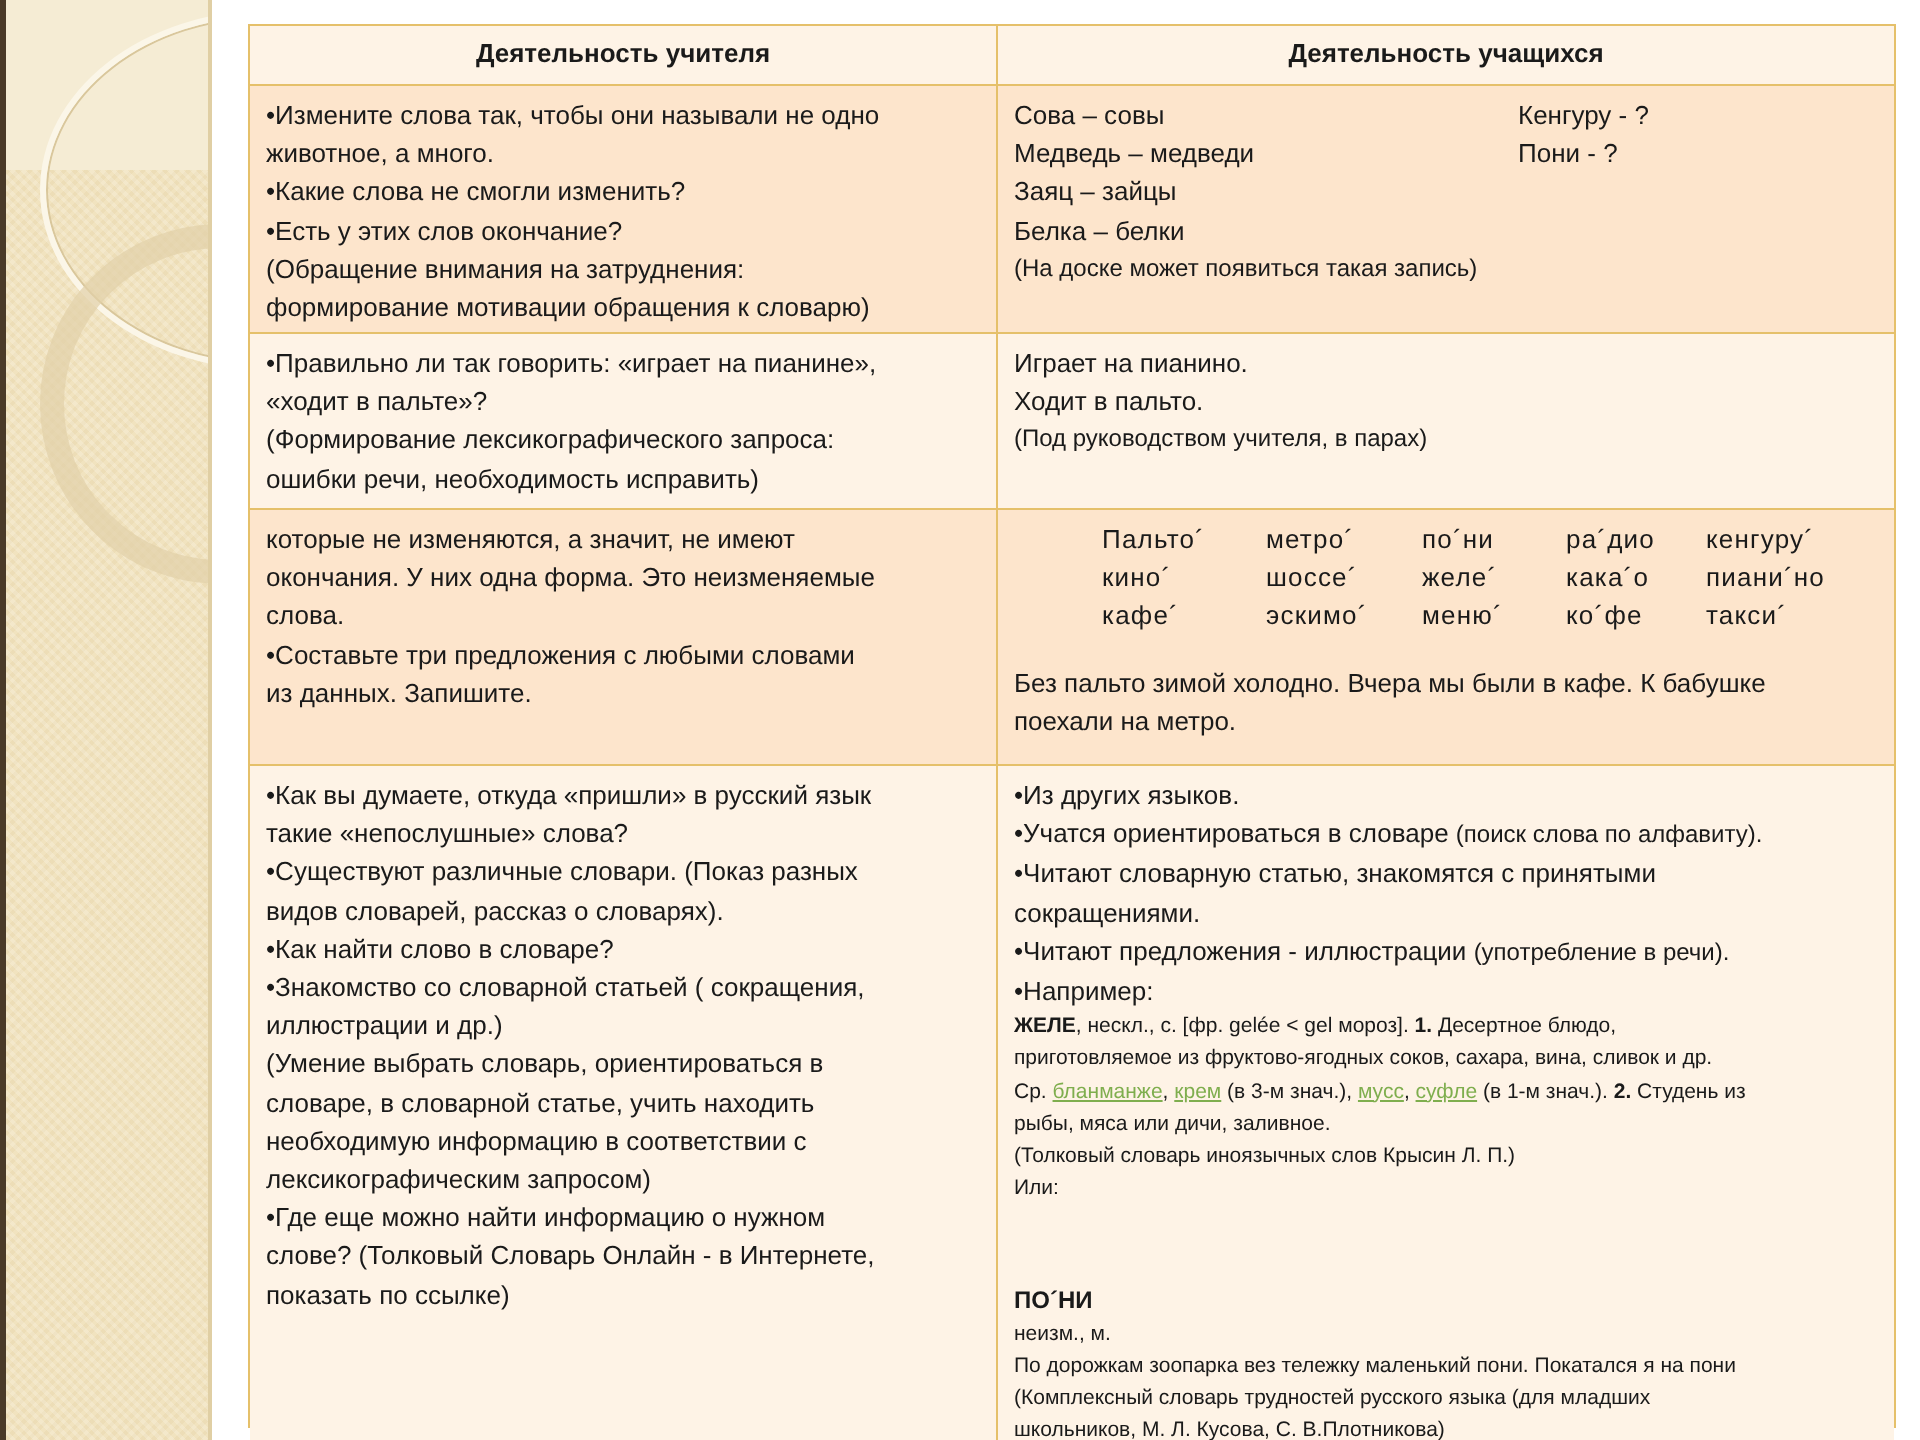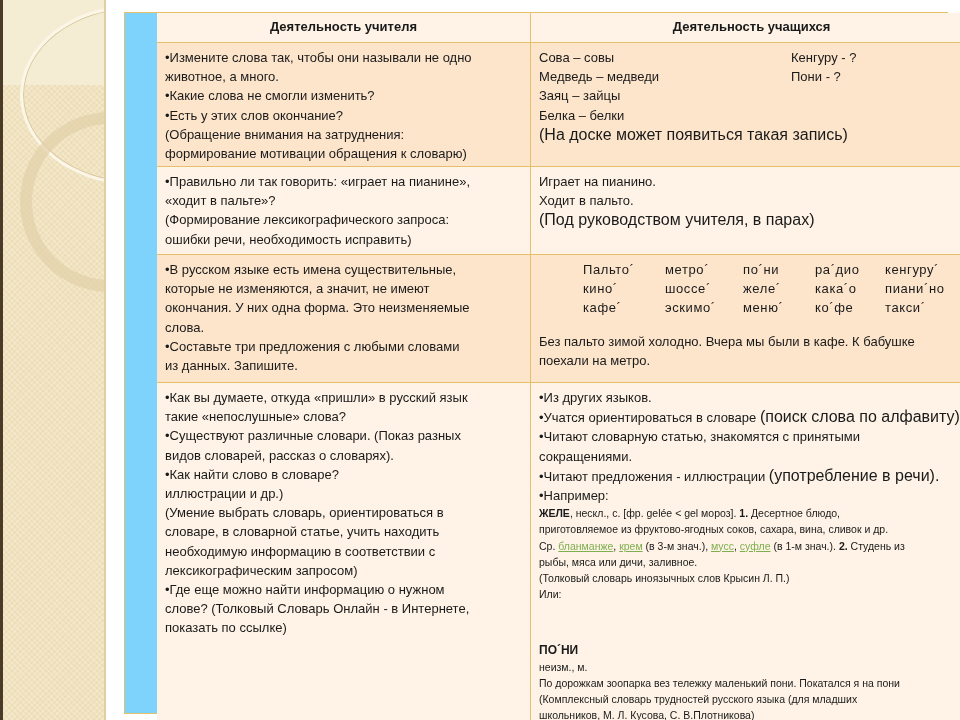--- a/index.html
+++ b/index.html
@@ -30,35 +30,34 @@
     left: 20px; top: 112px; width: 180px; height: 180px;
     border: 12px solid rgba(225,208,168,0.7);
   }
   .side-panel .right-edge {
     position: absolute; right: 0; top: 0; width: 2px; height: 720px; background: #e0cfa4;
   }
 
   
   .table {
     position: absolute; left: 124px; top: 12px; width: 824px; height: 702px;
-    border: 1.5px solid #e5c06a; background: #7dd3fc;
+    border: 1.5px solid #e5c06a; background: #15803d;
     display: grid;
     grid-template-columns: 374px 1fr;
     grid-template-rows: 30px 124px 88px 128px 1fr;
-    padding-left: 32px;
   }
   .cell { border-right: 1px solid #e5c06a; border-bottom: 1px solid #e5c06a; padding: 5px 8px 4px 8px; font-size: 13px; line-height: 19.2px; }
   .cell.col2 { border-right: none; }
   .row-last .cell, .cell.last { border-bottom: none; }
   .hdr { background: #fef3e6; font-weight: bold; text-align: center; font-size: 13px; line-height: 20px; padding-top: 4px; }
   .bg-dark { background: #fde5cc; }
   .bg-light { background: #fef3e6; }
 
   .line { display: block; white-space: nowrap; }
-  .small { font-size: 16px; }
+  .small { font-size: 12px; }
   .ital { }
   .bold { font-weight: bold; margin-top: 40px; }
   .link { color: #7fae4e; text-decoration: underline; }
 
   .two-col { display: grid; grid-template-columns: 216px 1fr; gap: 36px; }
   .word-grid { display: grid; grid-template-columns: 82px 78px 72px 70px 1fr; letter-spacing: 0.6px; margin-left: 44px; }
   .gap { height: 14px; }
 
   .dict { font-size: 10.5px; line-height: 16.2px; }
   .dict .line { white-space: nowrap; }
@@ -109,21 +108,20 @@
     <span class="line">(Формирование лексикографического запроса:</span>
     <span class="line">ошибки речи, необходимость исправить)</span>
   </div>
   <div class="cell col2 bg-light">
     <span class="line">Играет на пианино.</span>
     <span class="line">Ходит в пальто.</span>
     <span class="line small">(Под руководством учителя, в парах)</span>
   </div>
 
   <div class="cell bg-dark">
-    <span class="line">•В русском языке есть имена существительные,</span>
     <span class="line">которые не изменяются, а значит, не имеют</span>
     <span class="line">окончания. У них одна форма. Это неизменяемые</span>
     <span class="line">слова.</span>
     <span class="line">•Составьте три предложения с любыми словами</span>
     <span class="line">из данных. Запишите.</span>
   </div>
   <div class="cell col2 bg-dark">
     <div class="word-grid">
       <span>Пальто´</span>
       <span>метро´</span>
@@ -145,20 +143,21 @@
     <span class="line">Без пальто зимой холодно. Вчера мы были в кафе. К бабушке</span>
     <span class="line">поехали на метро.</span>
   </div>
 
   <div class="cell bg-light last">
     <span class="line">•Как вы думаете, откуда «пришли» в русский язык</span>
     <span class="line">такие «непослушные» слова?</span>
     <span class="line">•Существуют различные словари. (Показ разных</span>
     <span class="line">видов словарей, рассказ о словарях).</span>
     <span class="line">•Как найти слово в словаре?</span>
+    <span class="line">•Знакомство со словарной статьей ( сокращения,</span>
     <span class="line">иллюстрации и др.)</span>
     <span class="line">(Умение выбрать словарь, ориентироваться в</span>
     <span class="line">словаре, в словарной статье, учить находить</span>
     <span class="line">необходимую информацию в соответствии с</span>
     <span class="line">лексикографическим  запросом)</span>
     <span class="line">•Где еще можно найти информацию о нужном</span>
     <span class="line">слове? (Толковый Словарь Онлайн - в Интернете,</span>
     <span class="line">показать по ссылке)</span>
   </div>
   <div class="cell col2 bg-light last">

